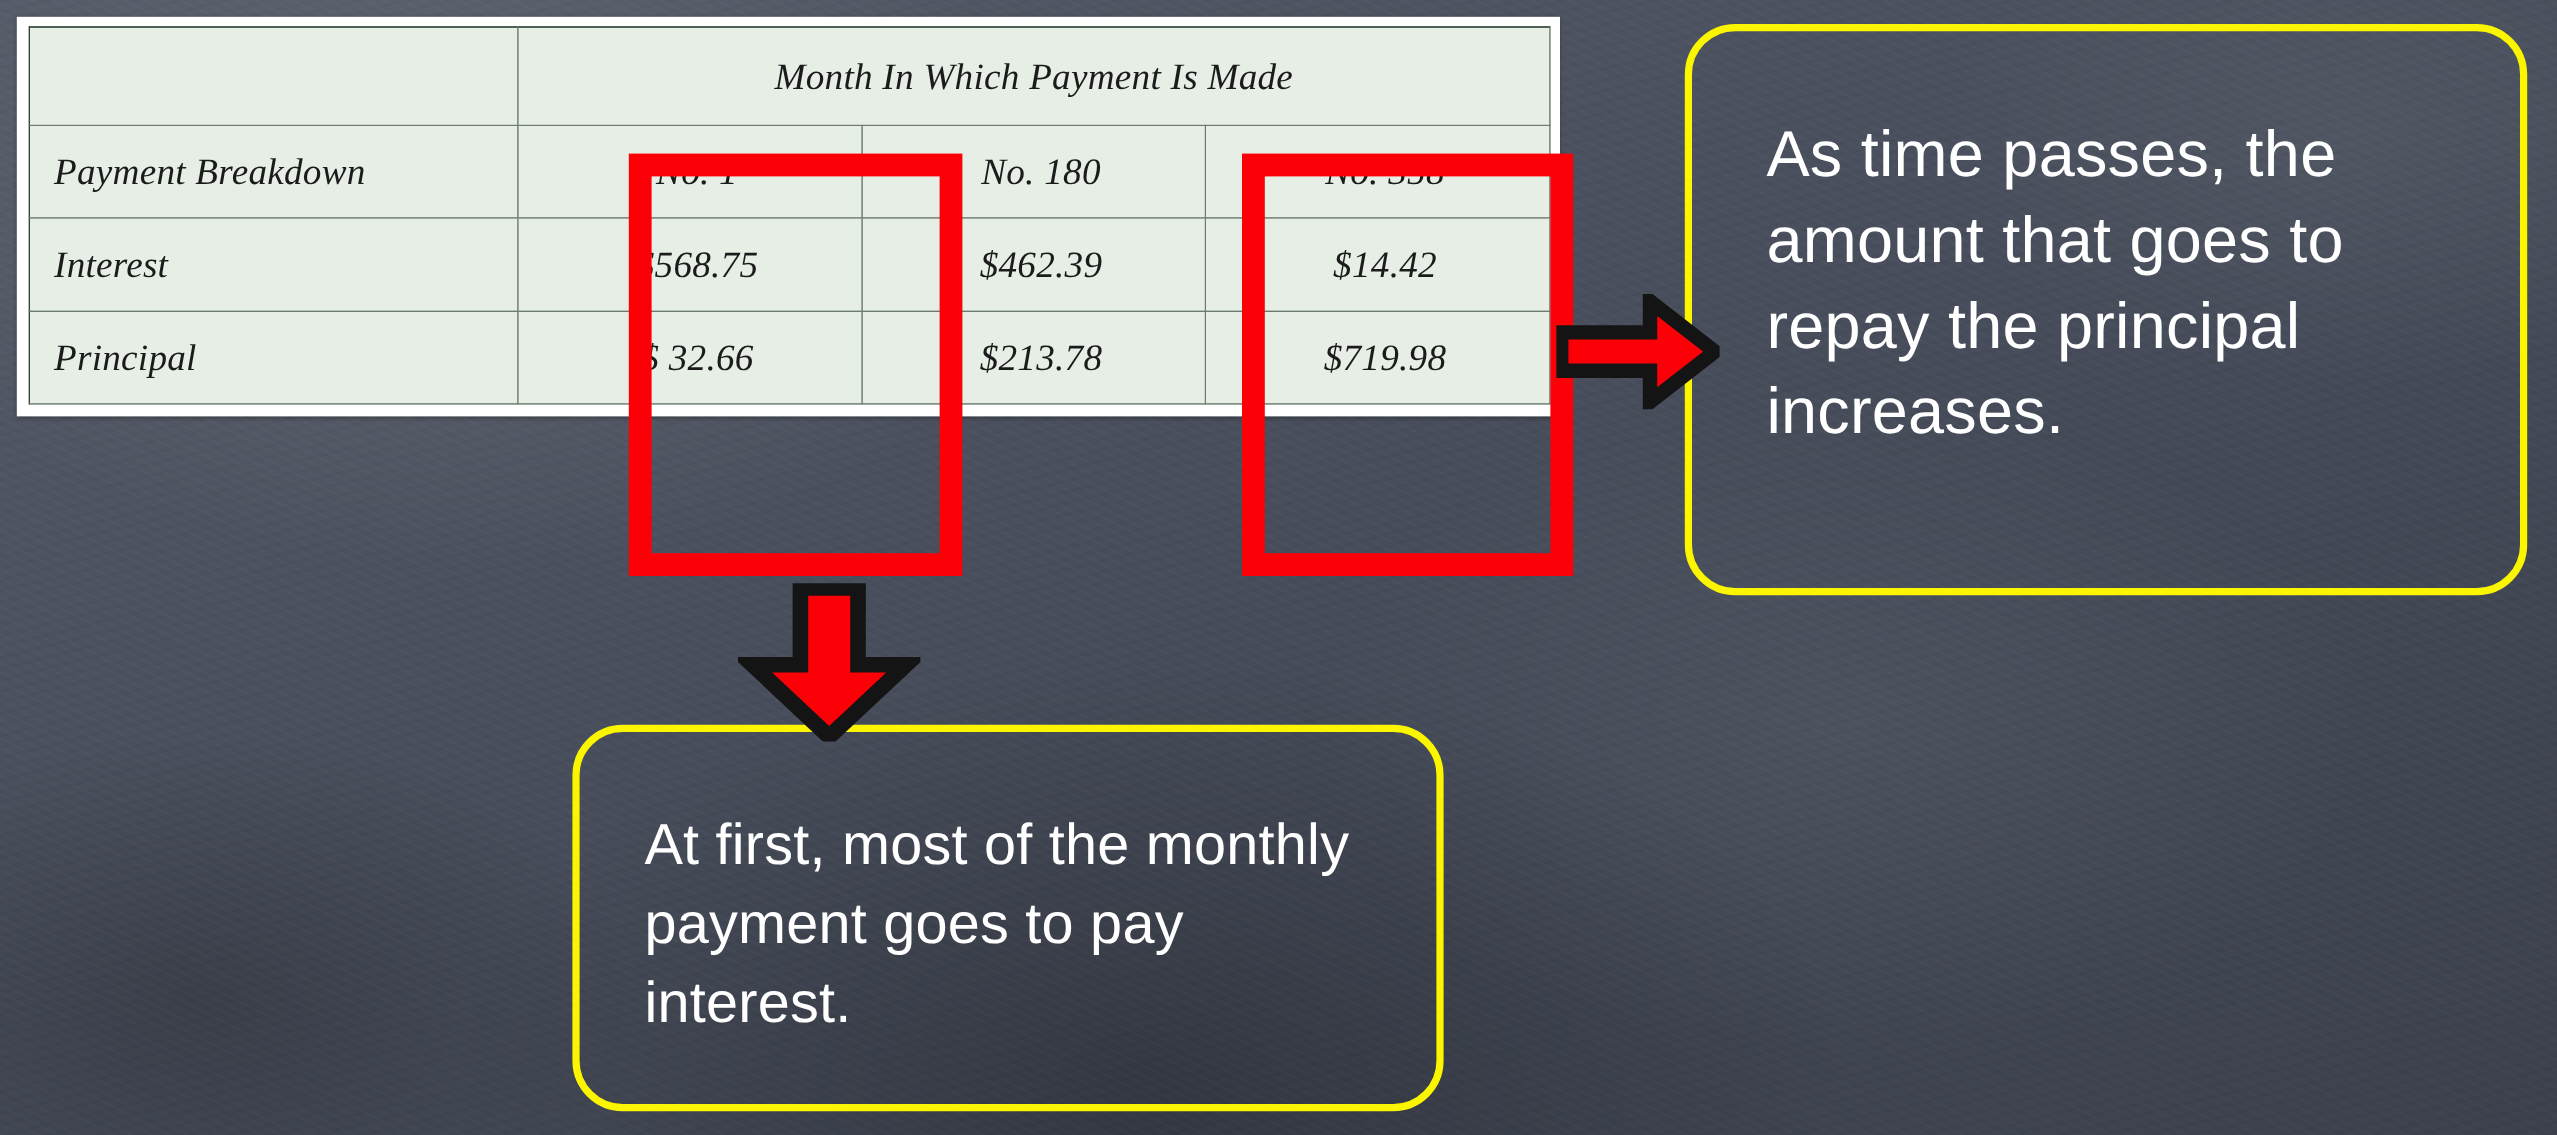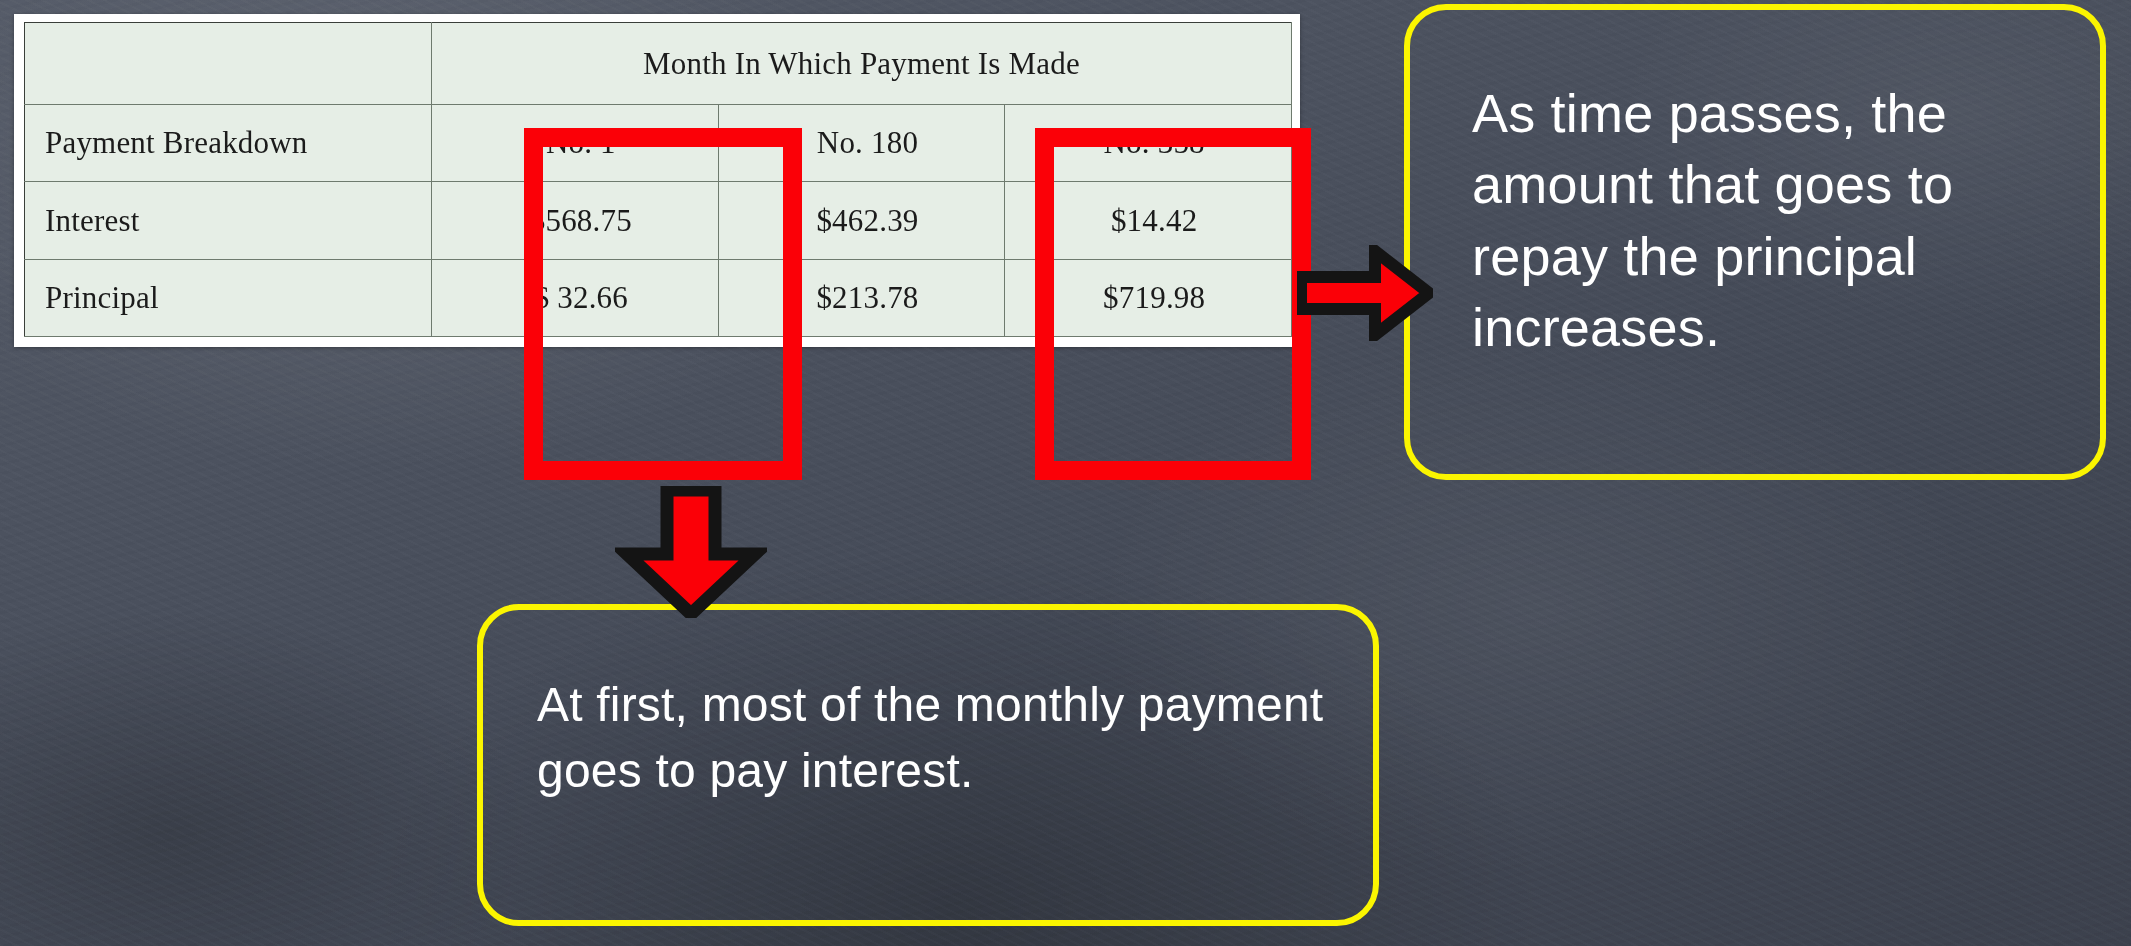--- a/index.html
+++ b/index.html
@@ -53,20 +53,21 @@
     z-index: 3;
   }
   table.amort {
     width: 100%;
     height: 100%;
     border-collapse: collapse;
     background: #14532d;
     table-layout: fixed;
     font-family: "Liberation Serif", serif;
     color: #1b1b1b;
+    font-style: italic;
   }
   table.amort td, table.amort th {
     background: #e6eee6;
     border: 1px solid #6e7a6e;
     border-top-color: #3a3f3a;
     border-left-color: #3a3f3a;
     font-weight: normal;
     padding: 2px 14px;
     font-size: 31px;
     white-space: nowrap;
@@ -110,29 +111,29 @@
     font-family: "Liberation Sans", sans-serif;
     font-weight: 400;
     letter-spacing: .2px;
     z-index: 4;
   }
   .callout p {
     margin: 0;
     white-space: pre-line;
   }
   #callout-right {
-    left: 1404px; top: 4px;
+    left: 1404px; top: 20px;
     width: 702px; height: 476px;
     padding: 68px 30px 0 62px;
     font-size: 54px;
     line-height: 1.32;
   }
   #callout-bottom {
     left: 477px; top: 604px;
-    width: 902px; height: 322px;
+    width: 726px; height: 322px;
     padding: 62px 30px 0 54px;
     font-size: 48px;
     line-height: 1.38;
   }
 </style>
 </head>
 <body>
 
 <div id="slide">
 

